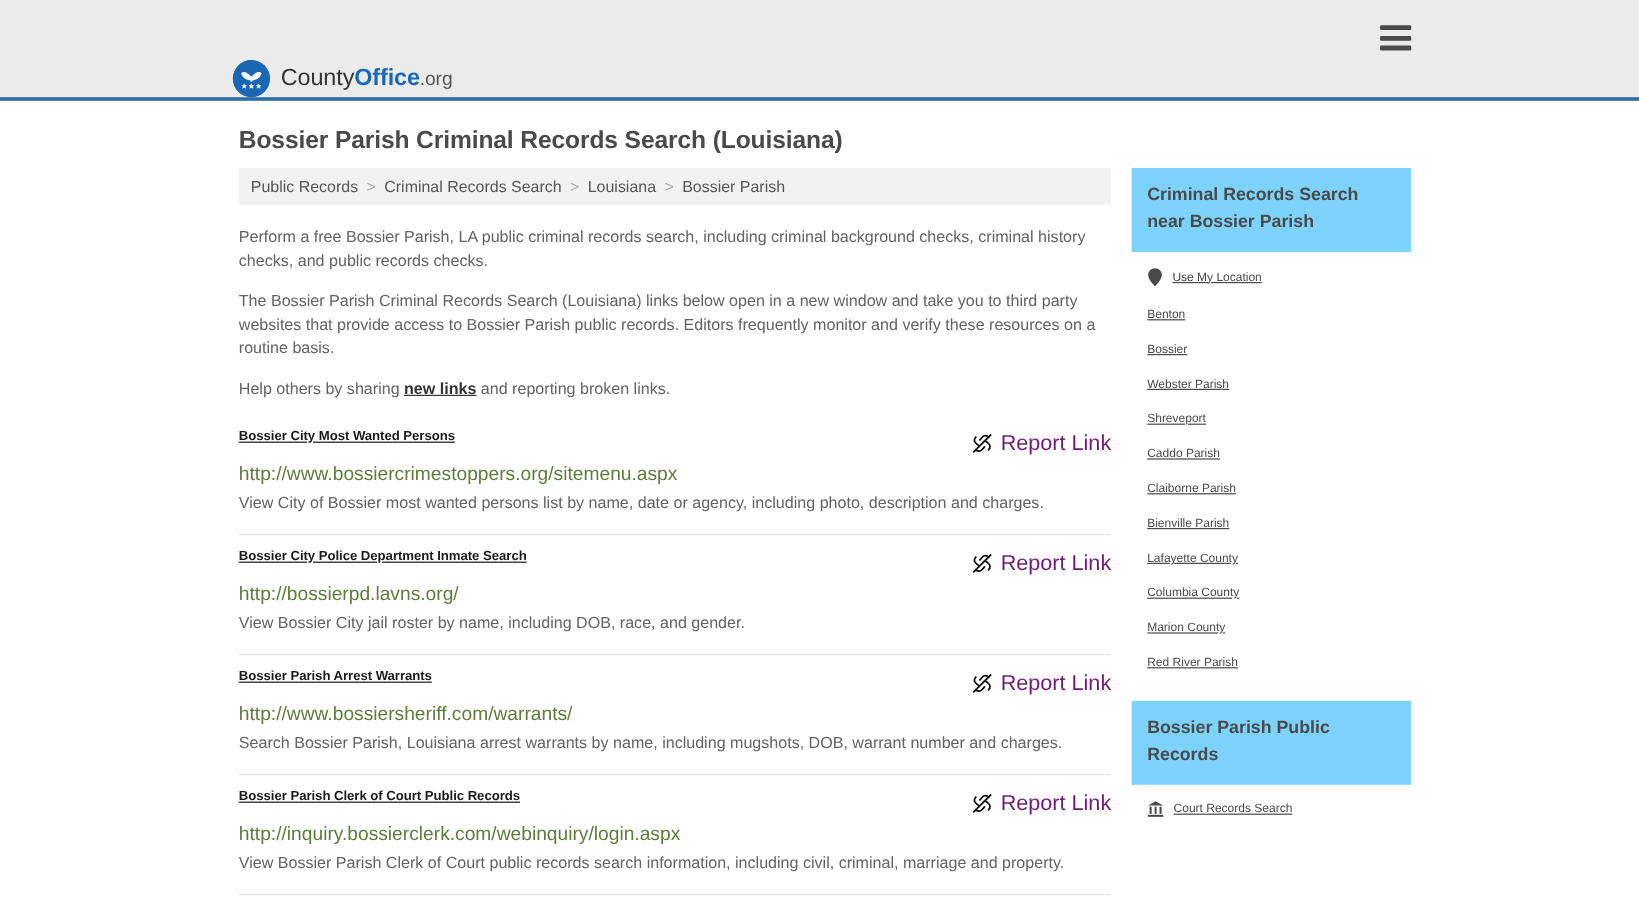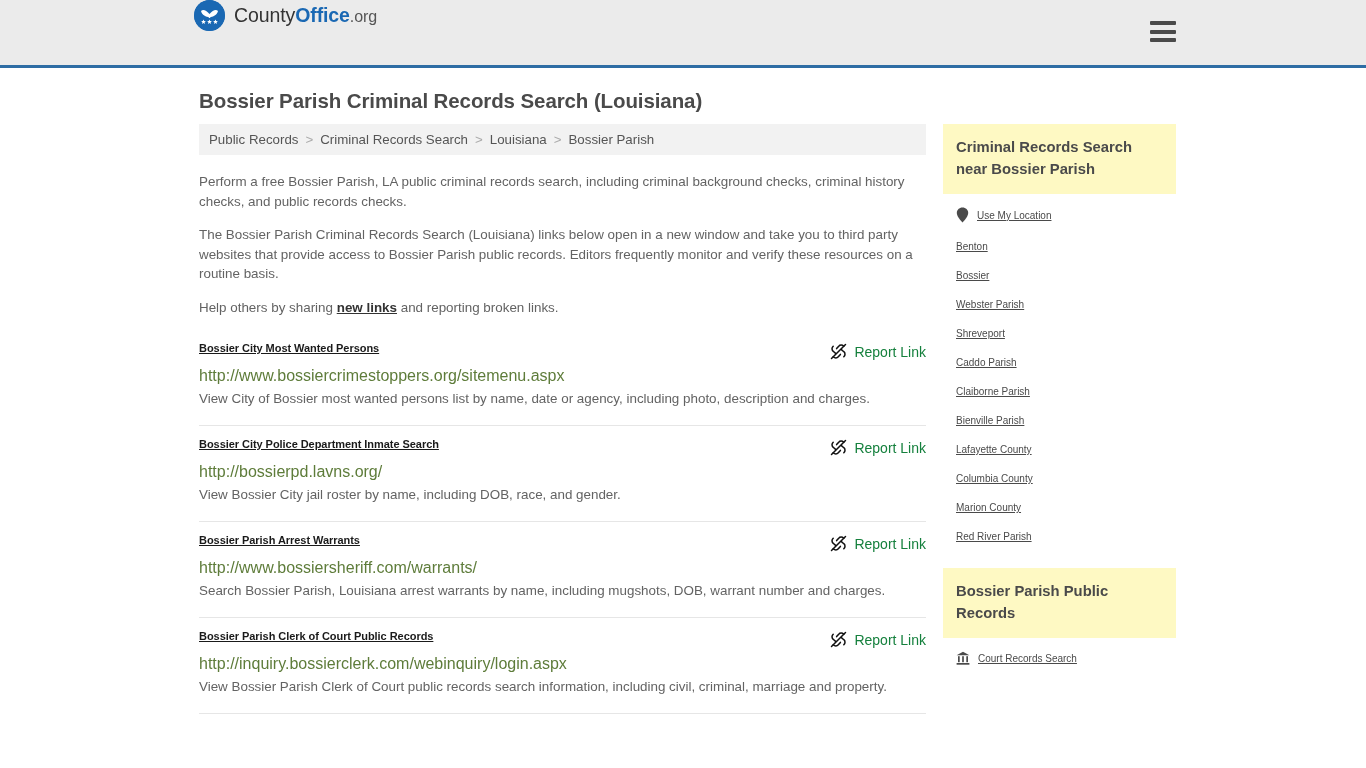--- a/index.html
+++ b/index.html
@@ -6,25 +6,25 @@
   html, body {
     width: 1366px;
     height: 768px;
     overflow: hidden;
     background: #ffffff;
     font-family: "Liberation Sans", sans-serif;
   }
 
   
   .site-header {
-    height: 68px;
+    height: 84px;
     background: #ebebeb;
     border-bottom: 3px solid #2e6da4;
     display: flex;
-    align-items: flex-start;
+    align-items: flex-end;
     position: relative;
   }
   .brand {
     display: flex;
     align-items: center;
     gap: 9px;
     margin-left: 194px;
   }
   .brand-mark {
     width: 31px; height: 31px;
@@ -173,42 +173,42 @@
   .report-link {
     display: flex;
     align-items: center;
     gap: 7px;
     cursor: pointer;
     flex: none;
     margin-left: 16px;
     padding-top: 1px;
   }
   .report-link-label {
-    font-size: 14px;
-    color: #15803d;
+    font-size: 18px;
+    color: #701a75;
     white-space: nowrap;
   }
   .result-url {
     display: block;
     font-size: 16px;
     color: #5e7c3a;
     margin-top: 7px;
     cursor: pointer;
     text-decoration: none;
   }
   .result-desc {
     font-size: 13.4px;
     line-height: 24px;
     color: #636363;
     margin-top: 2px;
   }
 
   
   .side-box-head {
-    background: #fef9c3;
+    background: #7dd3fc;
     padding: 12px 13px 14px 13px;
     font-size: 14.8px;
     font-weight: bold;
     color: #4a4a4a;
     line-height: 22px;
   }
   .side-list { margin-top: 4px; }
   .side-item {
     display: flex;
     align-items: center;

